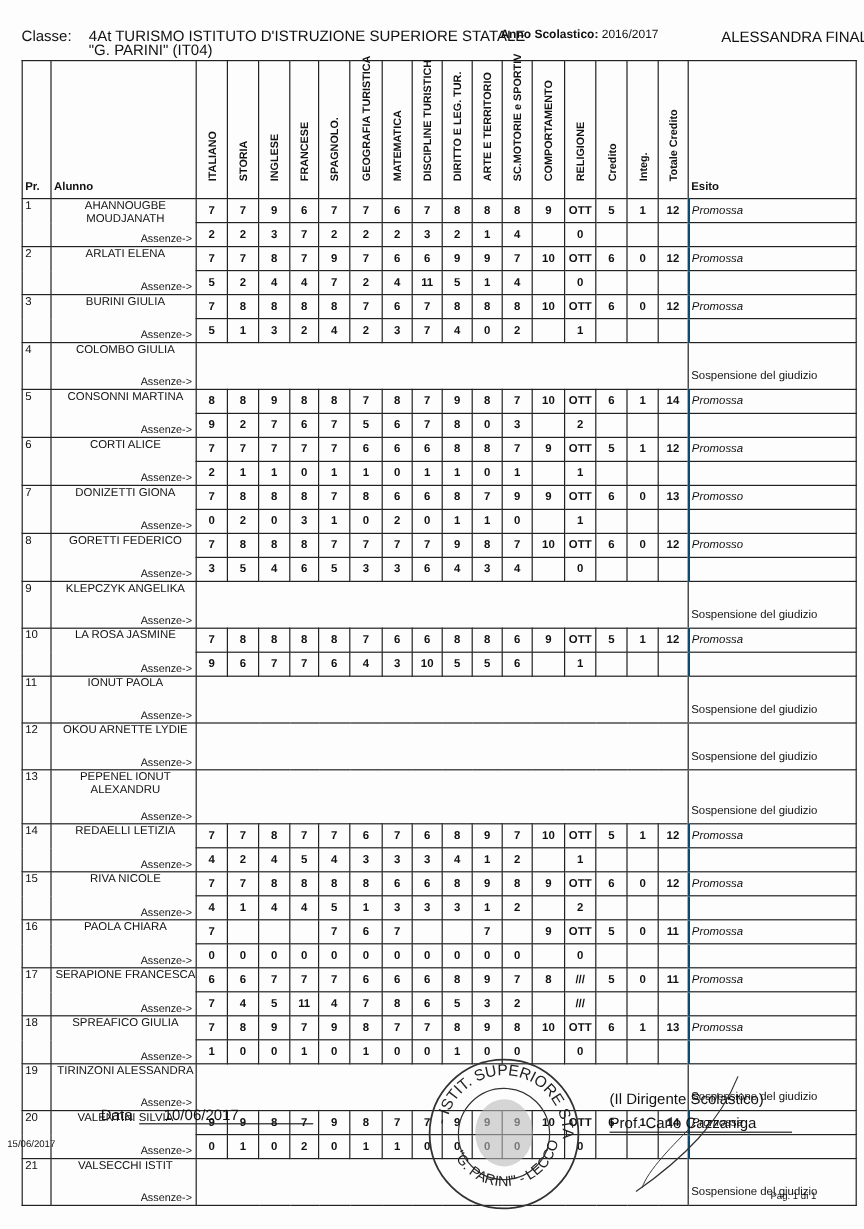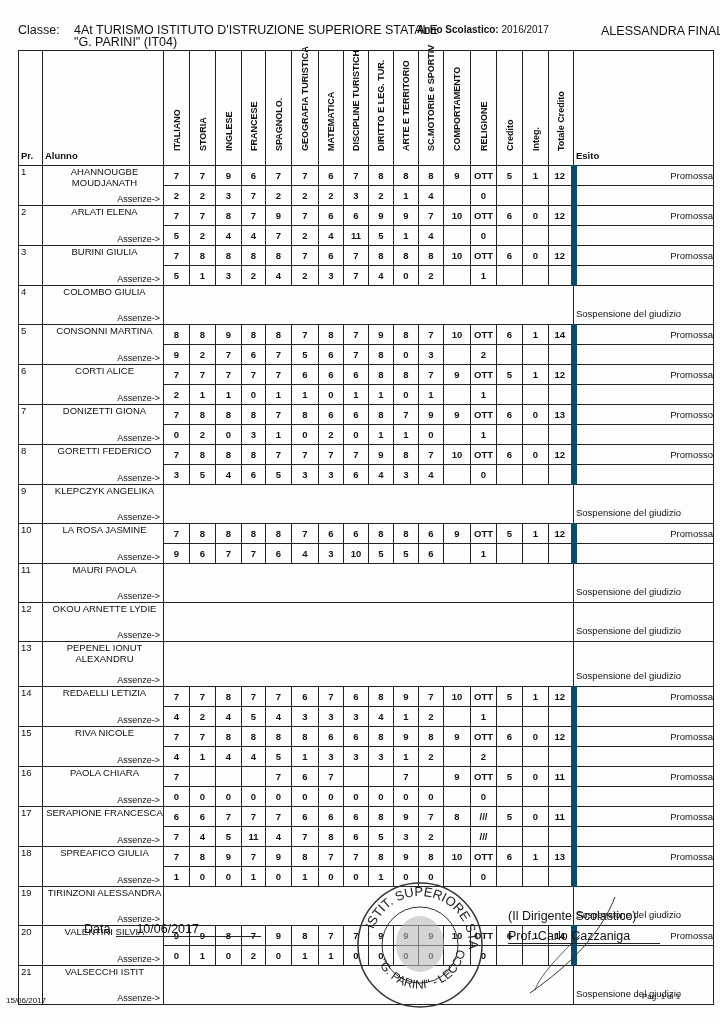--- a/index.html
+++ b/index.html
@@ -13,30 +13,30 @@
   .scr{position:absolute;top:24px;left:601px;font-size:12.5px;white-space:nowrap;}
   table{position:absolute;top:50px;left:18px;border-collapse:collapse;table-layout:fixed;font-size:9px;}
   td,th{border:1px solid #222;padding:0;text-align:center;vertical-align:middle;}
   th{height:110px;font-weight:bold;position:relative;}
   th.vert span{position:absolute;left:50%;bottom:4px;transform-origin:0 0;transform:rotate(-90deg) translate(0,-50%);white-space:nowrap;font-size:9px;}
   th.pr,th.al,th.es{text-align:left;vertical-align:bottom;padding:0 0 4px 2px;font-size:9.5px;}
   td.pr{text-align:left;vertical-align:top;padding-left:2px;font-size:9.5px;border-bottom:1px solid #222;}
   td.nm{text-align:center;vertical-align:top;padding-left:3px;font-size:9.5px;position:relative;}
   td.nm .ass{position:absolute;right:3px;bottom:1px;font-size:9px;}
   td.v{height:19px;font-weight:bold;font-size:9.5px;}
-  td.es{text-align:right;padding-left:2px;font-size:9.5px;border-left:6px solid #0c4a6e;}
+  td.es{text-align:left;padding-left:2px;font-size:9.5px;border-left:2px solid #0c4a6e;font-style:italic;}
   td.blank{border-left:none;border-right:none;}
   tr.r1 td.v, tr.r1 td.es{border-bottom:1px solid #222;}
   td.sosp{text-align:left;padding-left:2px;font-size:9.5px;vertical-align:bottom;padding-bottom:5px;}
   .foot-date{position:absolute;top:922px;left:66px;font-size:12.5px;margin-left:18px;}
   .foot-date .val{display:inline-block;border-bottom:1px solid #222;width:125px;padding-left:20px;margin-left:6px;}
   .dir{position:absolute;top:906px;left:508px;font-size:12.5px;line-height:20px;}
   .dir .name{border-bottom:1px solid #222;padding-right:30px;}
   .stamp{position:absolute;top:880px;left:355px;width:130px;height:130px;}
-  .printed{position:absolute;top:996px;left:6px;font-size:8px;}
+  .printed{position:absolute;top:949px;left:6px;font-size:8px;}
   .page{position:absolute;top:992px;left:642px;font-size:8px;text-align:center;}
 </style>
 </head>
 <body>
 
 <div class="hdr">
   <span class="lbl">Classe:</span>
   <span class="inst">4At TURISMO ISTITUTO D'ISTRUZIONE SUPERIORE STATALE</span>
   <span class="inst2">"G. PARINI" (IT04)</span>
 </div>
@@ -450,21 +450,21 @@
         <td class="v">6</td>
         <td class="v"></td>
         <td class="v">1</td>
         <td class="v"></td>
         <td class="v"></td>
         <td class="v"></td>
         <td class="es"></td>
       </tr>
       <tr class="r1">
         <td class="pr" rowspan="2">11</td>
-        <td class="nm" rowspan="2"><span>MAURI PAOLA</span><span class="ass">Assenze-&gt;</span></td>
+        <td class="nm" rowspan="2"><span>IONUT PAOLA</span><span class="ass">Assenze-&gt;</span></td>
         <td class="blank" colspan="16" rowspan="2" style="height: 38px;"></td>
         <td class="sosp" rowspan="2">Sospensione del giudizio</td>
       </tr>
       <tr></tr>
       <tr class="r1">
         <td class="pr" rowspan="2">12</td>
         <td class="nm" rowspan="2"><span>OKOU ARNETTE LYDIE</span><span class="ass">Assenze-&gt;</span></td>
         <td class="blank" colspan="16" rowspan="2" style="height: 38px;"></td>
         <td class="sosp" rowspan="2">Sospensione del giudizio</td>
       </tr>

